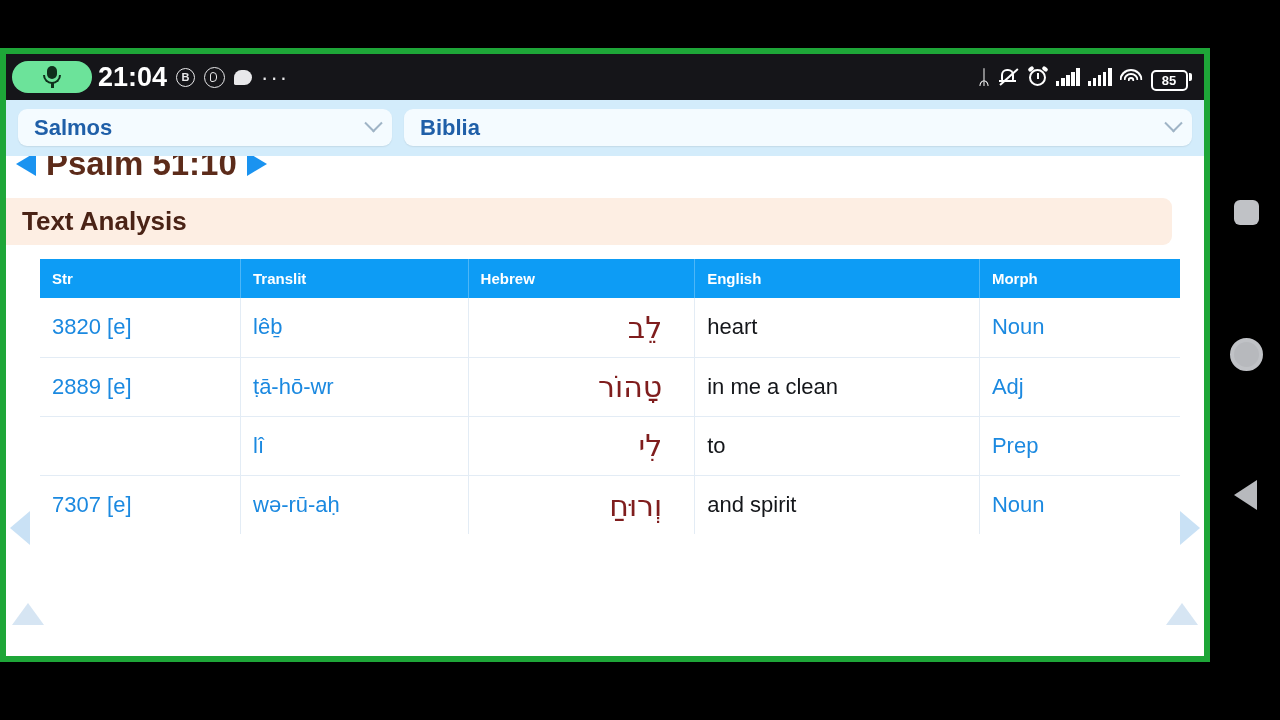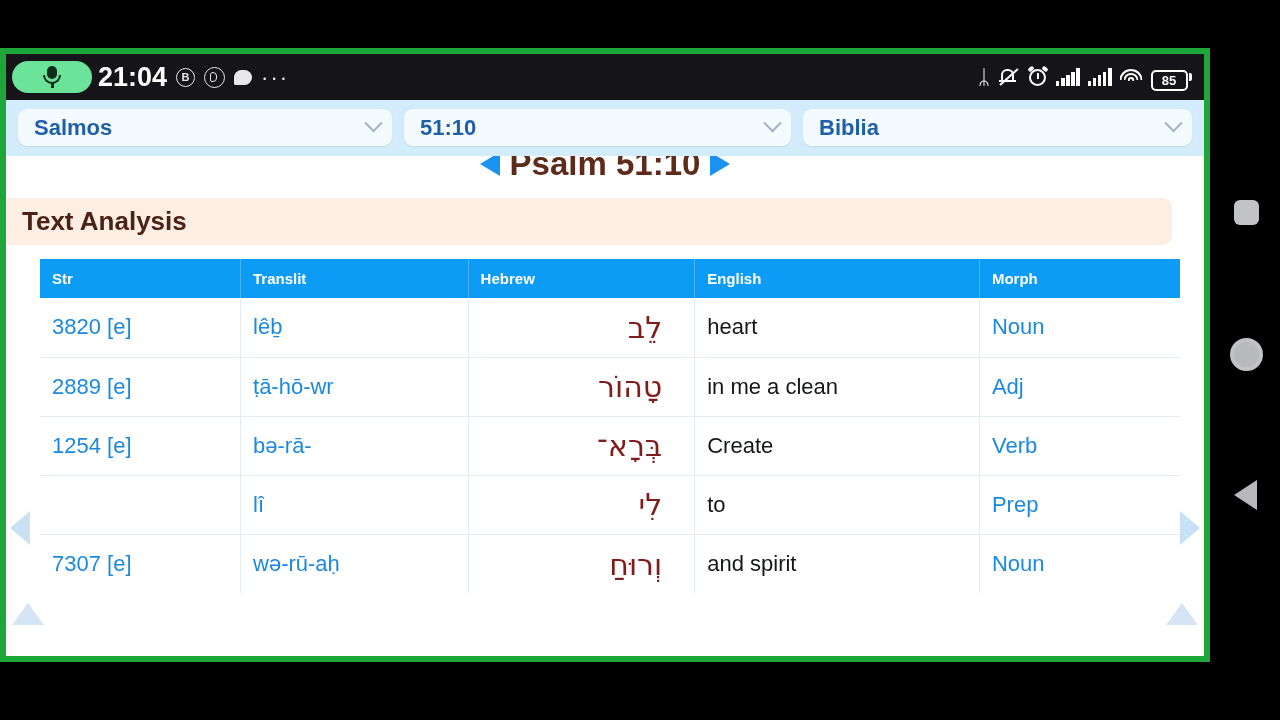--- a/index.html
+++ b/index.html
@@ -173,21 +173,20 @@
   #dd-source { flex: 1 1 auto; }
 
   
   #content {
     position: relative;
     background: #ffffff;
     height: 469px;
     overflow: hidden;
   }
   #verse-title {
-    text-align: center;
     padding: 0 0 6px 0;
     margin-top: -13px;
     white-space: nowrap;
   }
   #verse-title .t {
     font-size: 33px; font-weight: 700; color: #5c2b1a; line-height: 1.25;
     vertical-align: middle;
   }
   .nav-tri {
     display: inline-block;
@@ -356,24 +355,20 @@
         </div>
       </div>
 
       <div id="selector-bar">
 
         <div class="dropdown" id="dd-book">
           <span class="dd-label">Salmos</span>
           <span class="chev"></span>
         </div>
 
-        <div class="dropdown" id="dd-verse">
-          <span class="dd-label">51:10</span>
-          <span class="chev"></span>
-        </div>
 
         <div class="dropdown" id="dd-source">
           <span class="dd-label">Biblia</span>
           <span class="chev"></span>
         </div>
       </div>
 
       <div id="content">
 
         <div id="verse-title">
@@ -411,27 +406,20 @@
                 <td>Noun</td>
               </tr>
               <tr>
                 <td>2889 [e]</td>
                 <td>ṭā-hō-wr</td>
                 <td class="col-heb">טָהוֹר</td>
                 <td class="col-eng">in me a clean</td>
                 <td>Adj</td>
               </tr>
               <tr>
-                <td>1254 [e]</td>
-                <td>bə-rā-</td>
-                <td class="col-heb">בְּרָא־</td>
-                <td class="col-eng">Create</td>
-                <td>Verb</td>
-              </tr>
-              <tr>
                 <td></td>
                 <td>lî</td>
                 <td class="col-heb">לִי</td>
                 <td class="col-eng">to</td>
                 <td>Prep</td>
               </tr>
               <tr>
                 <td>7307 [e]</td>
                 <td>wə-rū-aḥ</td>
                 <td class="col-heb">וְרוּחַ</td>

